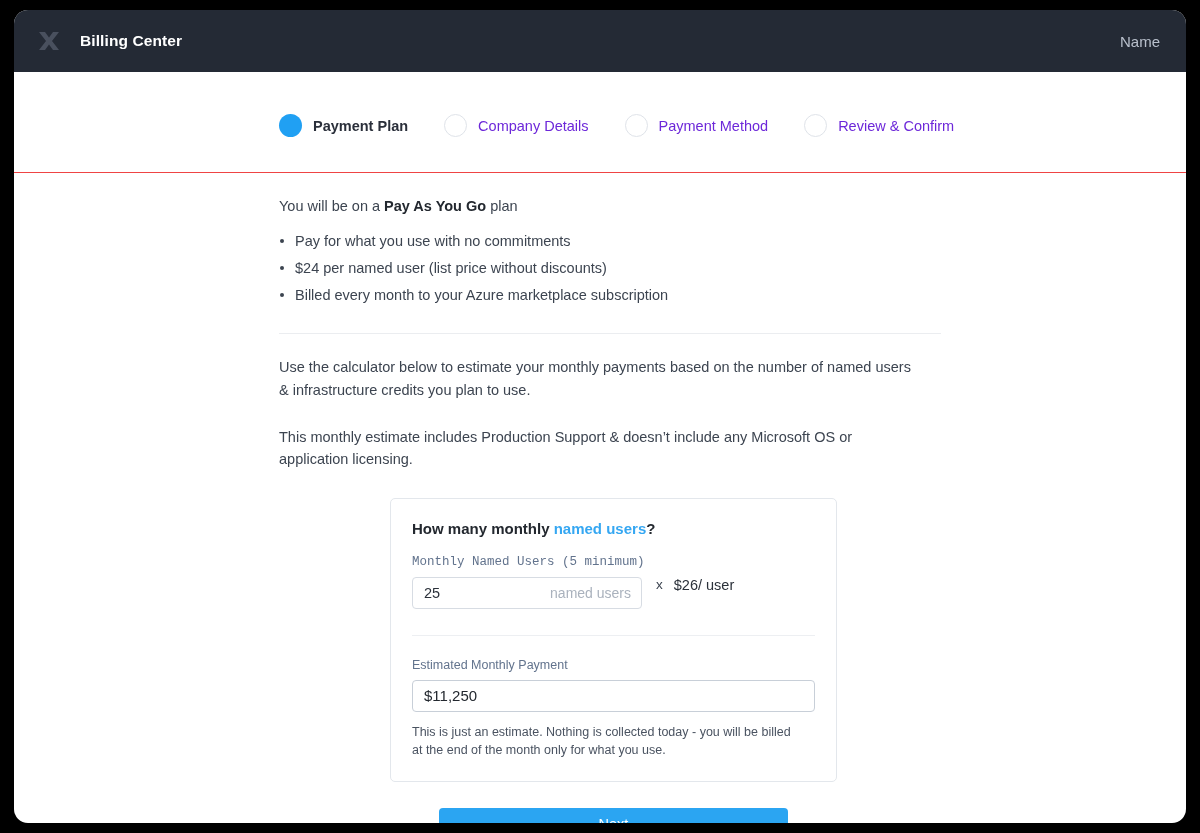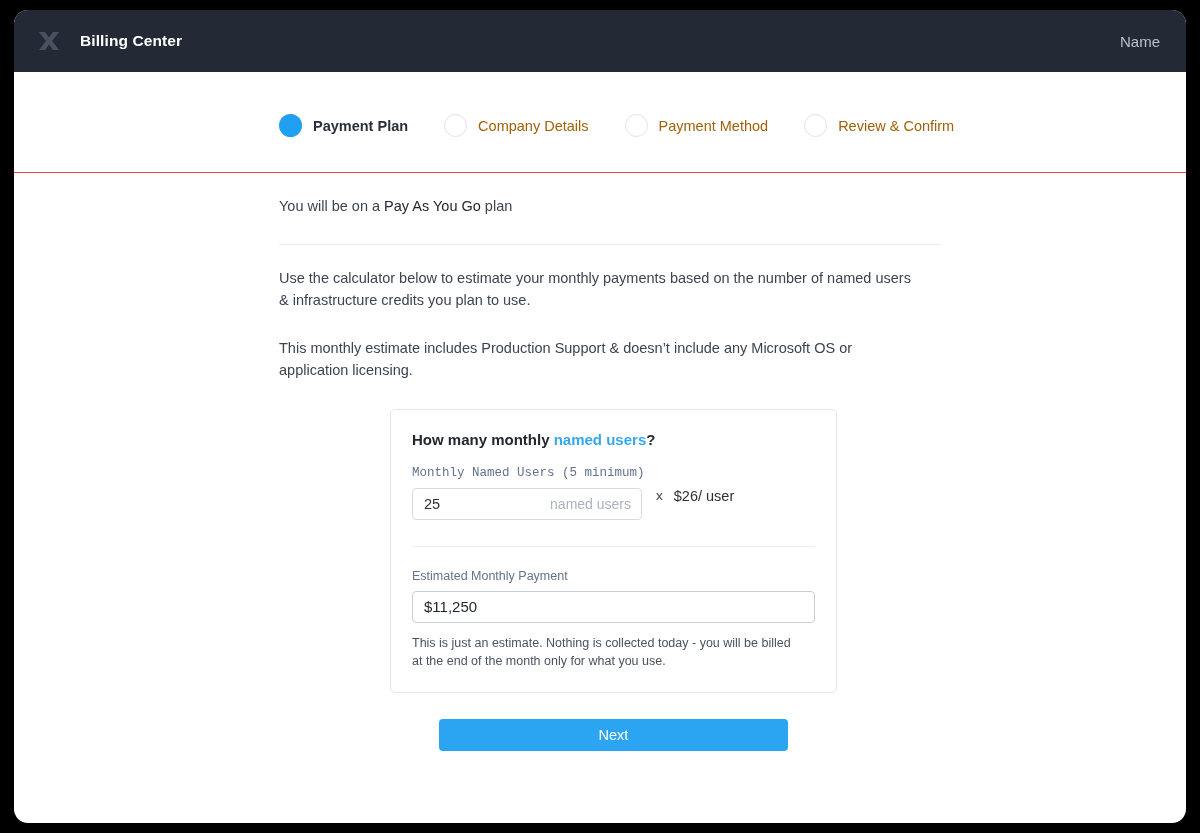--- a/index.html
+++ b/index.html
@@ -95,35 +95,35 @@
     border: 1px solid #dfe3e9;
   }
   .step-label {
     font-size: 14.5px;
   }
   .step.active .step-label {
     color: #2a2f3a;
     font-weight: bold;
   }
   .step.inactive .step-label {
-    color: #a16207;
+    color: #6d28d9;
     font-weight: normal;
   }
 
   
   .content {
     padding: 0 0 0 265px;
   }
   .lead {
     font-size: 14.5px;
     color: #3c4450;
     margin-top: 23px;
     line-height: 1.45;
   }
-  .lead b { font-weight: normal; color: #23282f; }
+  .lead b { font-weight: bold; color: #23282f; }
 
   ul.bullets {
     margin-top: 14px;
     list-style: none;
   }
   ul.bullets li {
     position: relative;
     font-size: 14.5px;
     color: #3c4450;
     padding-left: 16px;
@@ -318,20 +318,25 @@
         <span class="step-dot"></span>
         <span class="step-label">Review &amp; Confirm</span>
       </div>
     </div>
   </div>
 
   <div class="content">
 
     <div class="lead"><span>You will be on a </span><b>Pay As You Go</b><span> plan</span></div>
 
+    <ul class="bullets">
+      <li>Pay for what you use with no commitments</li>
+      <li>$24 per named user (list price without discounts)</li>
+      <li>Billed every month to your Azure marketplace subscription</li>
+    </ul>
 
     <div class="hr"></div>
 
     <div class="para p1">Use the calculator below to estimate your monthly payments based on the number of named users &amp; infrastructure credits you plan to use.</div>
     <div class="para p2">This monthly estimate includes Production Support &amp; doesn’t include any Microsoft OS or application licensing.</div>
 
     <div class="card-holder">
       <div class="card">
 
         <div class="card-q"><span>How many monthly </span><span class="link">named users</span><span>?</span></div>

